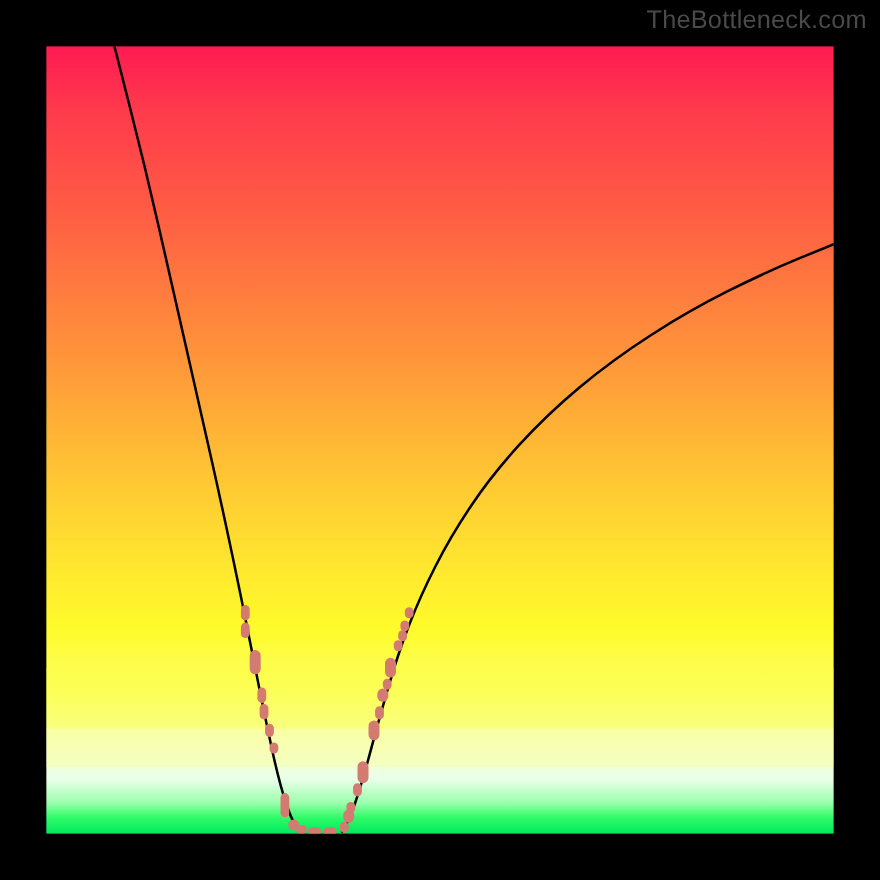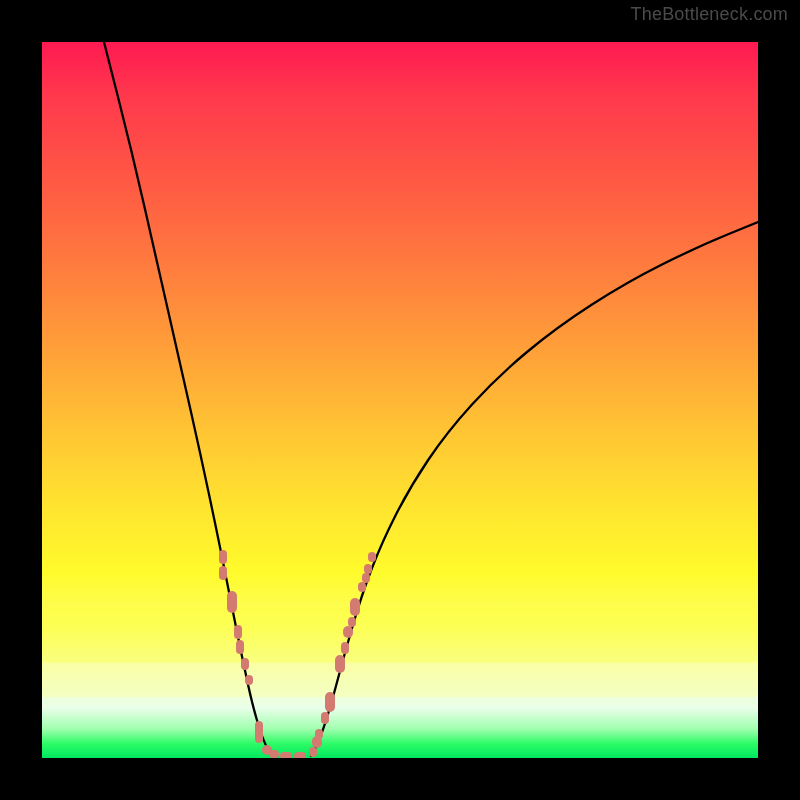--- a/index.html
+++ b/index.html
@@ -66,21 +66,21 @@
     top: 620px;
     height: 35px;
     background: #fcffa0;
     opacity: 0.40;
   }
   .watermark {
     position: absolute;
     top: 4px;
     right: 12px;
     color: #4a4a4a;
-    font-size: 18px;
+    font-size: 23px;
     font-weight: 400;
     letter-spacing: 0.2px;
   }
   svg.curves {
     position: absolute;
     left: 0; top: 0;
     width: 716px;
     height: 716px;
   }
   .curve {

